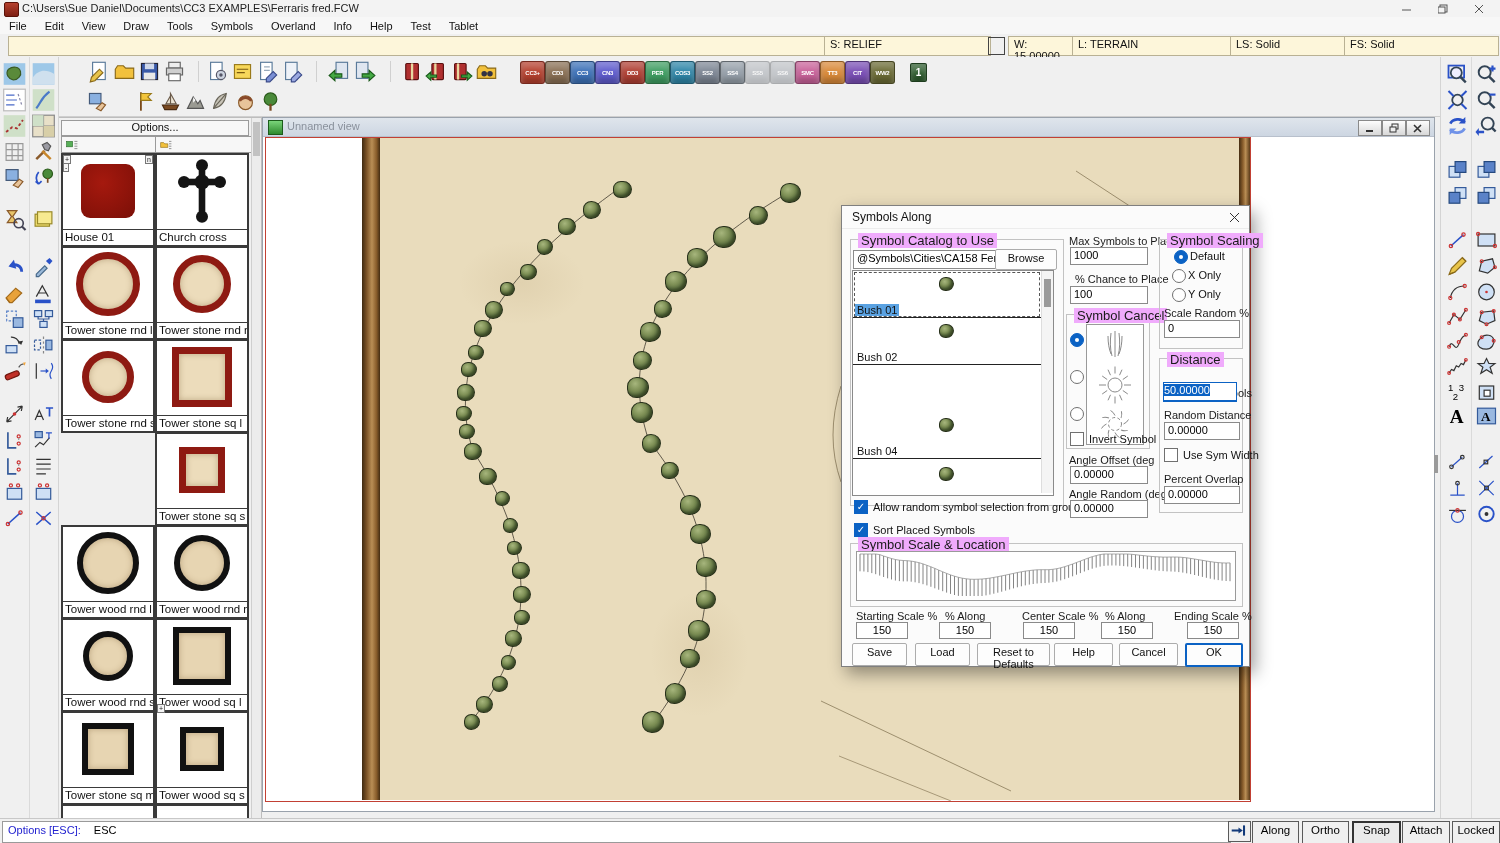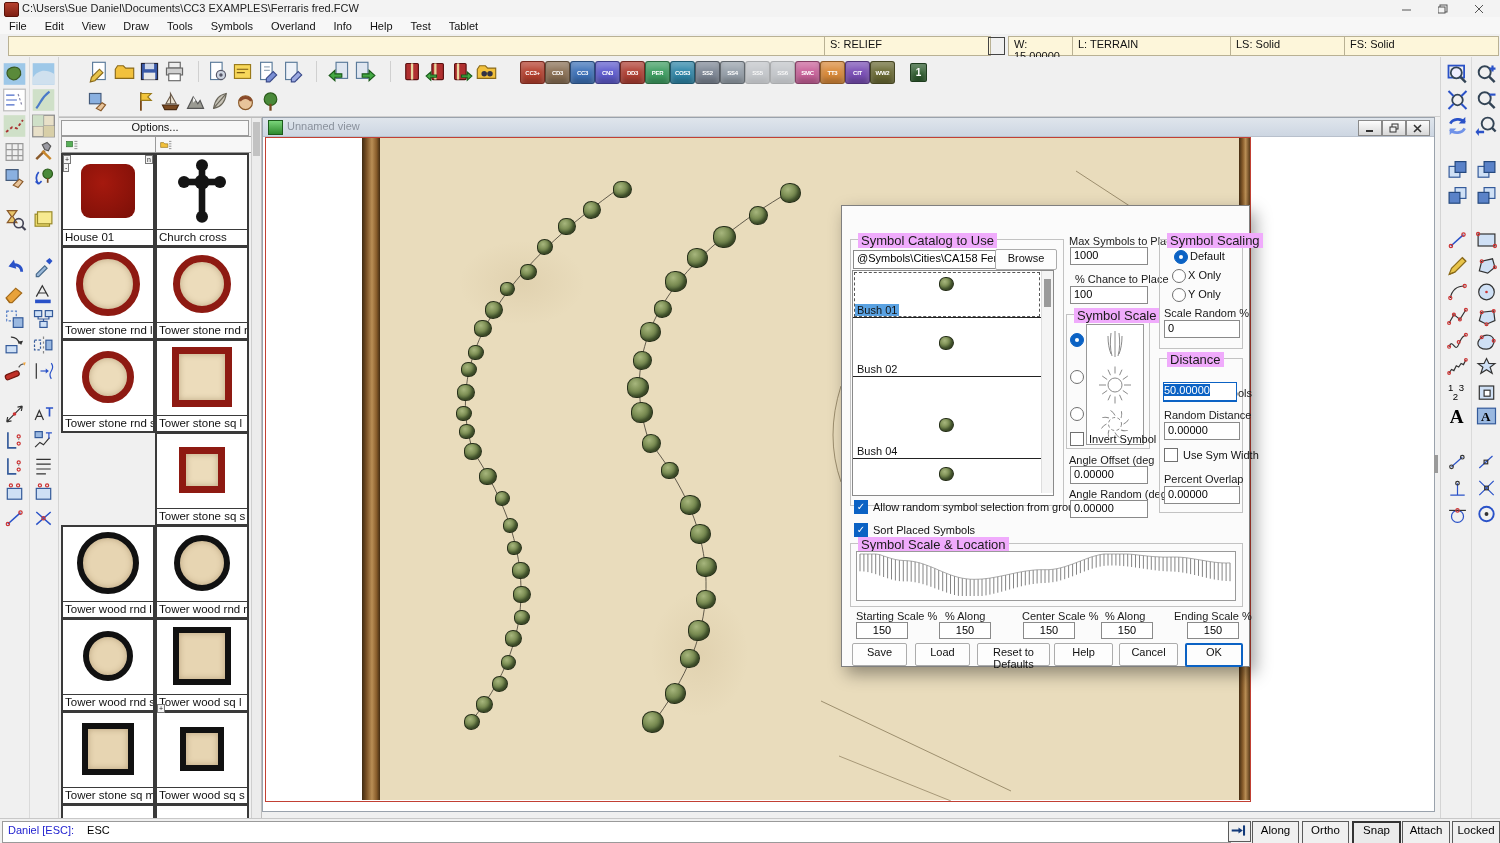--- a/index.html
+++ b/index.html
@@ -773,33 +773,41 @@
         </div>
       <div class="vbtn" style="right:4px;">
           <svg width="10" height="9">
             <path d="M1 1l7 7M8 1L1 8" stroke="#333" stroke-width="1.6"></path>
           </svg>
         </div>
     </div>
   </div>
 
   <div class="a" id="dialog">
+    <div id="dtitle">
+      <span class="t">Symbols Along</span>
+      <div id="dclose">
+          <svg width="11" height="11">
+            <path d="M1 1l9 9M10 1L1 10" stroke="#333"></path>
+          </svg>
+        </div>
+    </div>
 
     <div class="grp" style="left:8px;top:33px;width:212px;height:265px;">
       <span class="glbl">Symbol Catalog to Use</span>
     </div>
     <div class="fld" style="left:11px;top:44px;width:138px;height:15px;overflow:hidden;white-space:nowrap;">@Symbols\Cities\CA158 Ferraris Sty</div>
     <div class="dbtn" style="left:153px;top:43px;width:60px;height:17px;">Browse</div>
 
     <div id="dlist">
       <div class="lrow sel" style="top:0;">
         <span class="bush" style="left: 86px; top: 6px; width: 13px; height: 12px;"></span>
         <span class="lbl">Bush 01</span>
       </div>
-      <div class="lrow" style="top:59px;">
+      <div class="lrow" style="top:47px;">
         <span class="bush" style="left: 86px; top: 6px; width: 13px; height: 12px;"></span>
         <span class="lbl">Bush 02</span>
       </div>
       <div class="lrow" style="top:141px;">
         <span class="bush" style="left: 86px; top: 6px; width: 13px; height: 12px;"></span>
         <span class="lbl">Bush 04</span>
       </div>
       <div class="lrow" style="top:188px;border-bottom:none;">
         <span class="bush" style="left: 86px; top: 8px; width: 13px; height: 12px;"></span>
       </div>
@@ -812,21 +820,21 @@
       <span class="box on">✓</span>
         <span>Allow random symbol selection from group</span>
     </div>
 
     <div class="dlbl" style="left:227px;top:29px;">Max Symbols to Place</div>
     <div class="fld" style="left:228px;top:41px;width:70px;height:14px;">1000</div>
     <div class="dlbl" style="left:233px;top:67px;">% Chance to Place</div>
     <div class="fld" style="left:228px;top:80px;width:70px;height:14px;">100</div>
 
     <div class="grp" style="left:224px;top:108px;width:82px;height:133px;">
-      <span class="glbl">Symbol Scale</span>
+      <span class="glbl">Symbol Cancel</span>
     </div>
     <span class="rad on" style="left:228px;top:127px;"></span>
     <span class="rad" style="left:228px;top:164px;"></span>
     <span class="rad" style="left:228px;top:201px;"></span>
     <div id="angleicons">
       <svg width="56" height="119" viewBox="0 0 56 119">
         <g stroke="#8a8a8a" fill="none">
           <path d="M28 6v26M24 8c-1 8-1 16 1 23M32 8c1 8 1 16-1 23M21 11c0 7 1 13 3 18M35 11c0 7-1 13-3 18"></path>
           <circle cx="28" cy="60" r="7"></circle>
           <path d="M37 60h7M35.8 65.5l5 3.5M32.5 69.8l2.5 5.5M28 71.5v7M23.5 69.8l-2.5 5.5M20.2 65.5l-5 3.5M19 60h-7M20.2 54.5l-5-3.5M23.5 50.2l-2.5-5.5M28 48.5v-7M32.5 50.2l2.5-5.5M35.8 54.5l5-3.5"></path>
@@ -1004,21 +1012,21 @@
     <div class="dbtn" style="left:10px;width:53px;">Save</div>
     <div class="dbtn" style="left:73px;width:53px;">Load</div>
     <div class="dbtn" style="left:135px;width:71px;">Reset to Defaults</div>
     <div class="dbtn" style="left:212px;width:57px;">Help</div>
     <div class="dbtn" style="left:277px;width:57px;">Cancel</div>
     <div class="dbtn focus" style="left:343px;width:54px;">OK</div>
   </div>
 
   <div class="a" id="cmdrow">
     <div id="cmdbox">
-      <span class="p">Daniel [ESC]:</span>
+      <span class="p">Options [ESC]:</span>
       <span class="v">ESC</span>
     </div>
     <div id="arrowbtn">
       <svg viewBox="0 0 20 20" width="19" height="17">
           <path d="M2 10h9" stroke="#123a7a" stroke-width="2.4"></path>
           <path d="M15 10l-5-3.6v7.2z" fill="#123a7a"></path>
           <path d="M16.5 4v12" stroke="#123a7a" stroke-width="2.4"></path>
         </svg>
     </div>
     <div class="mode" style="left:1252px;width:45px;">Along</div>

